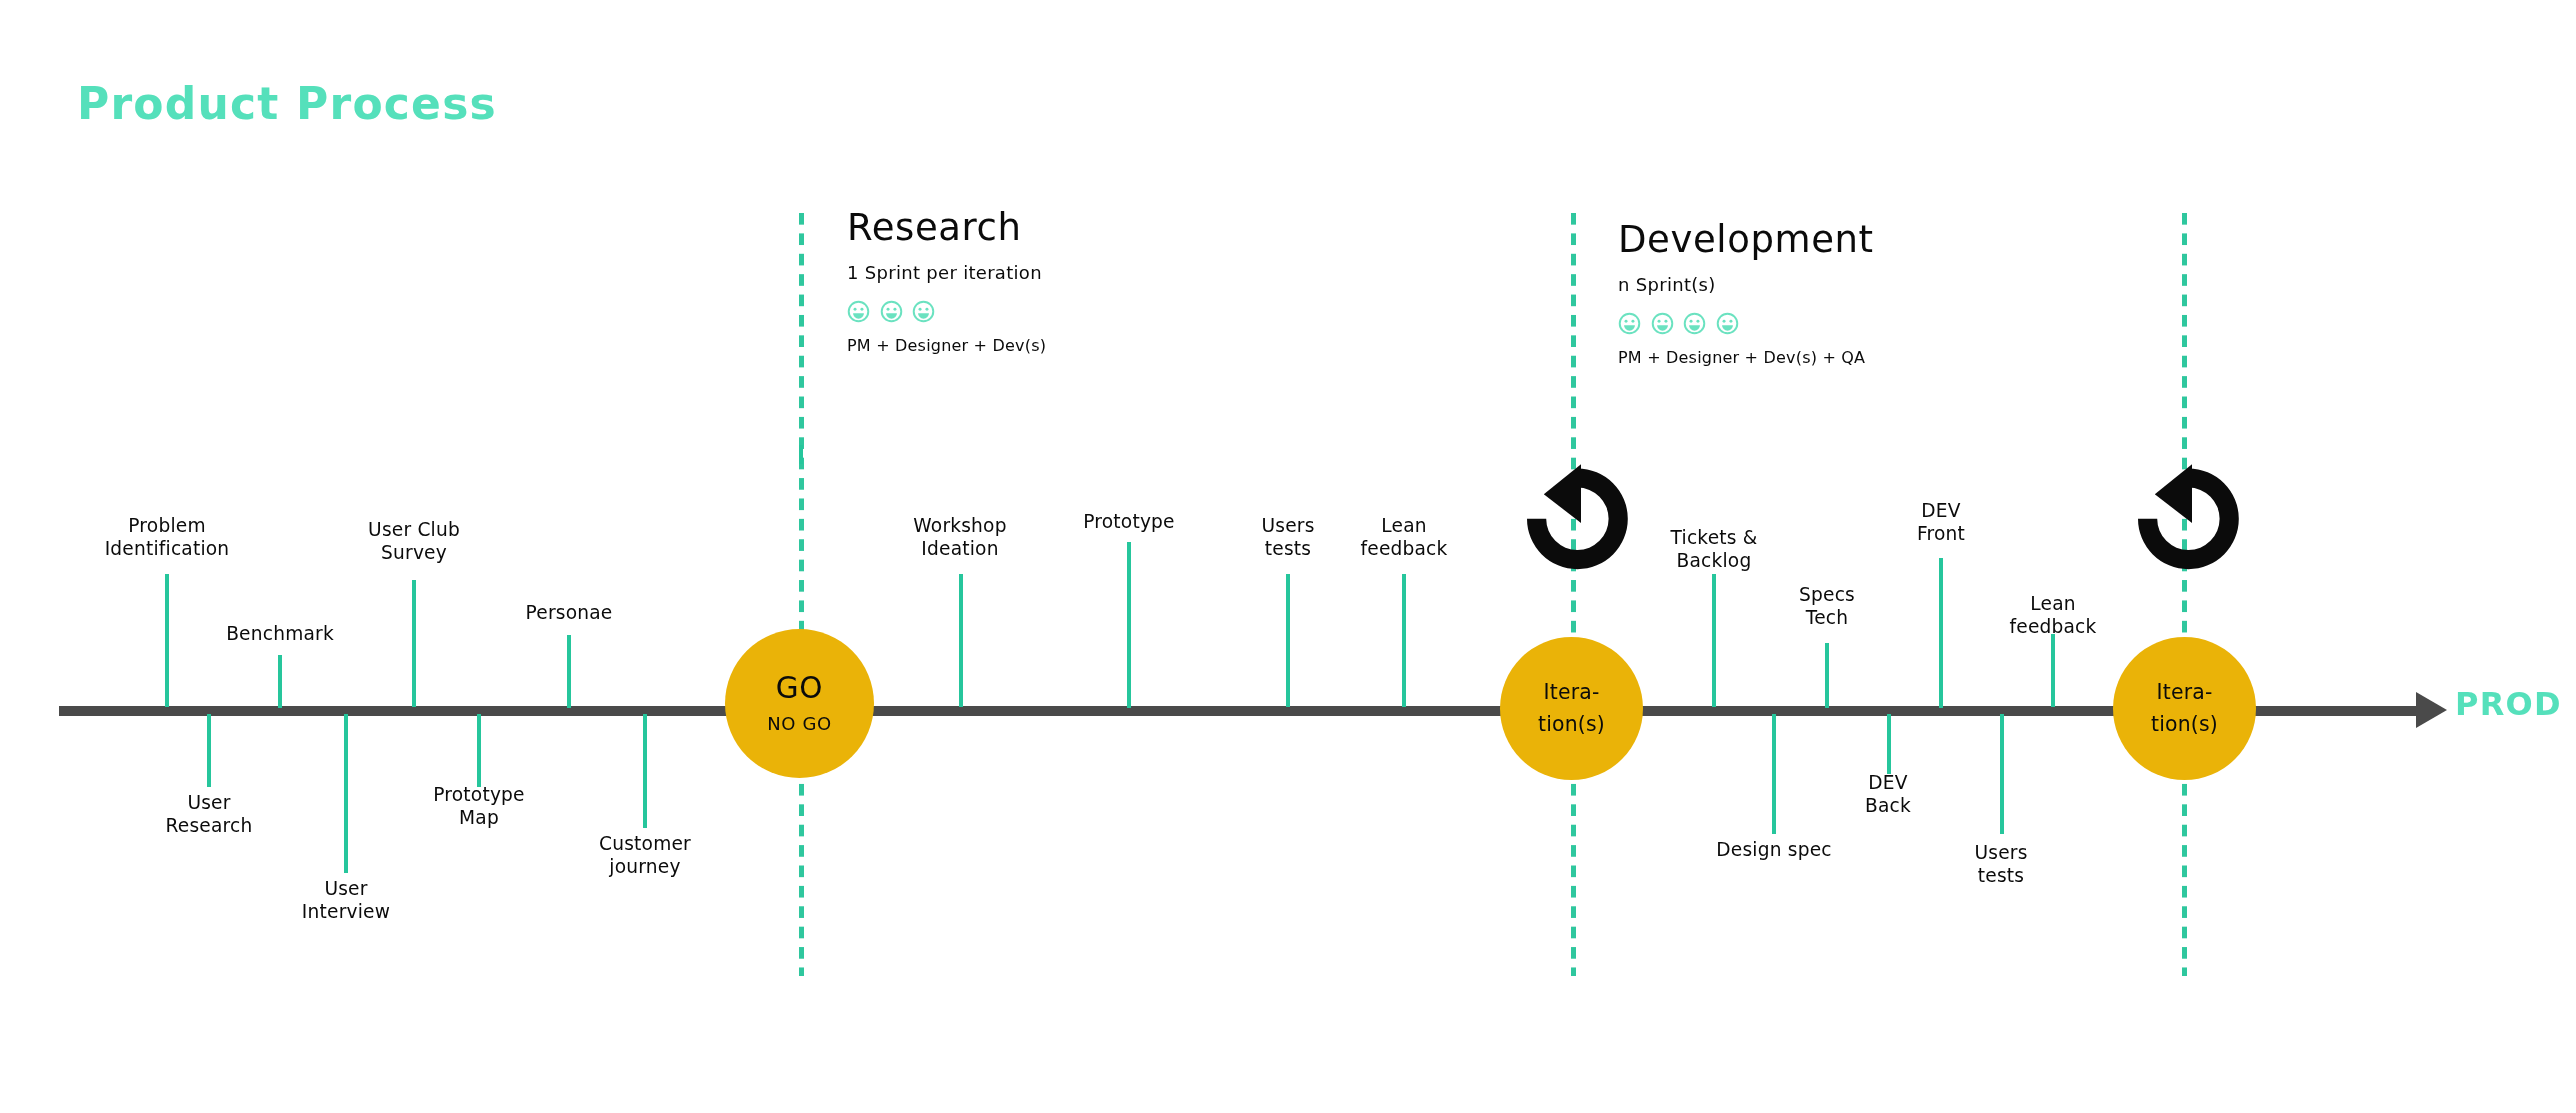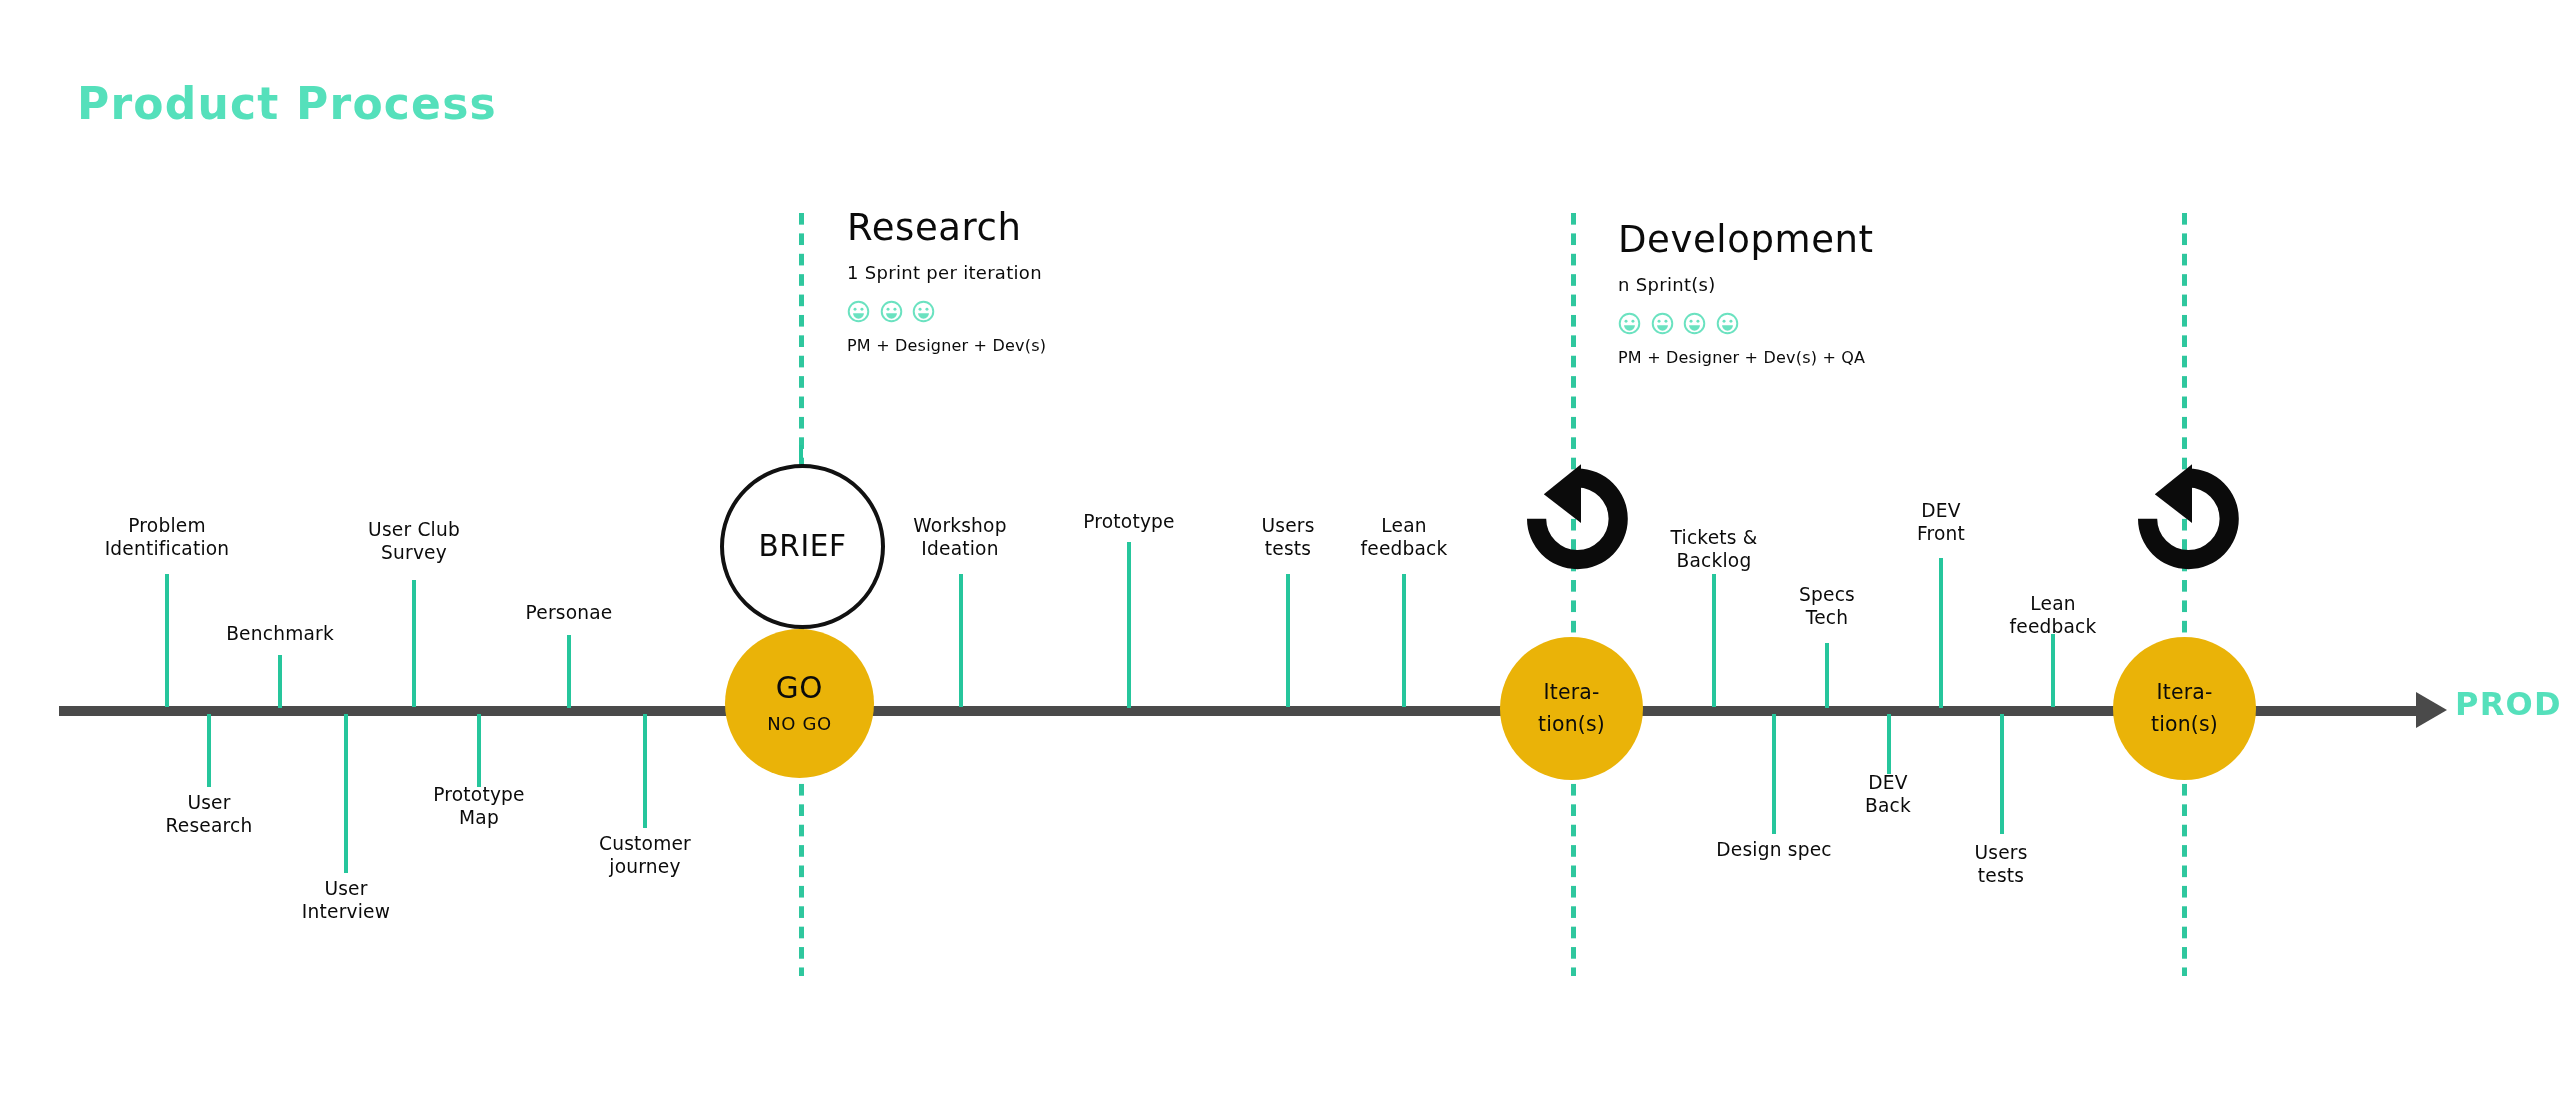--- a/index.html
+++ b/index.html
@@ -277,23 +277,20 @@
   </div>
 
   <div class="abs tick" style="left:643px; top:714px; height:114px;"></div>
   <div class="abs ms-label center" style="left:645px; top:832px;">
     <div>Customer</div>
     <div>journey</div>
   </div>
 
   <div class="abs tick" style="left:799px; top:445px; height:19px;"></div>
 
-  <div class="abs node-circle node-brief" style="left:720px; top:464px; width:157px; height:157px;">
-    <div class="node-main">BRIEF</div>
-  </div>
 
   <div class="abs node-circle node-fill" style="left:725px; top:629px; width:149px; height:149px;">
     <div class="node-main">GO</div>
     <div class="node-sub">NO GO</div>
   </div>
 
   <div class="abs tick" style="left:959px; top:574px; height:133px;"></div>
   <div class="abs ms-label center" style="left:960px; top:514px;">
     <div>Workshop</div>
     <div>Ideation</div>

